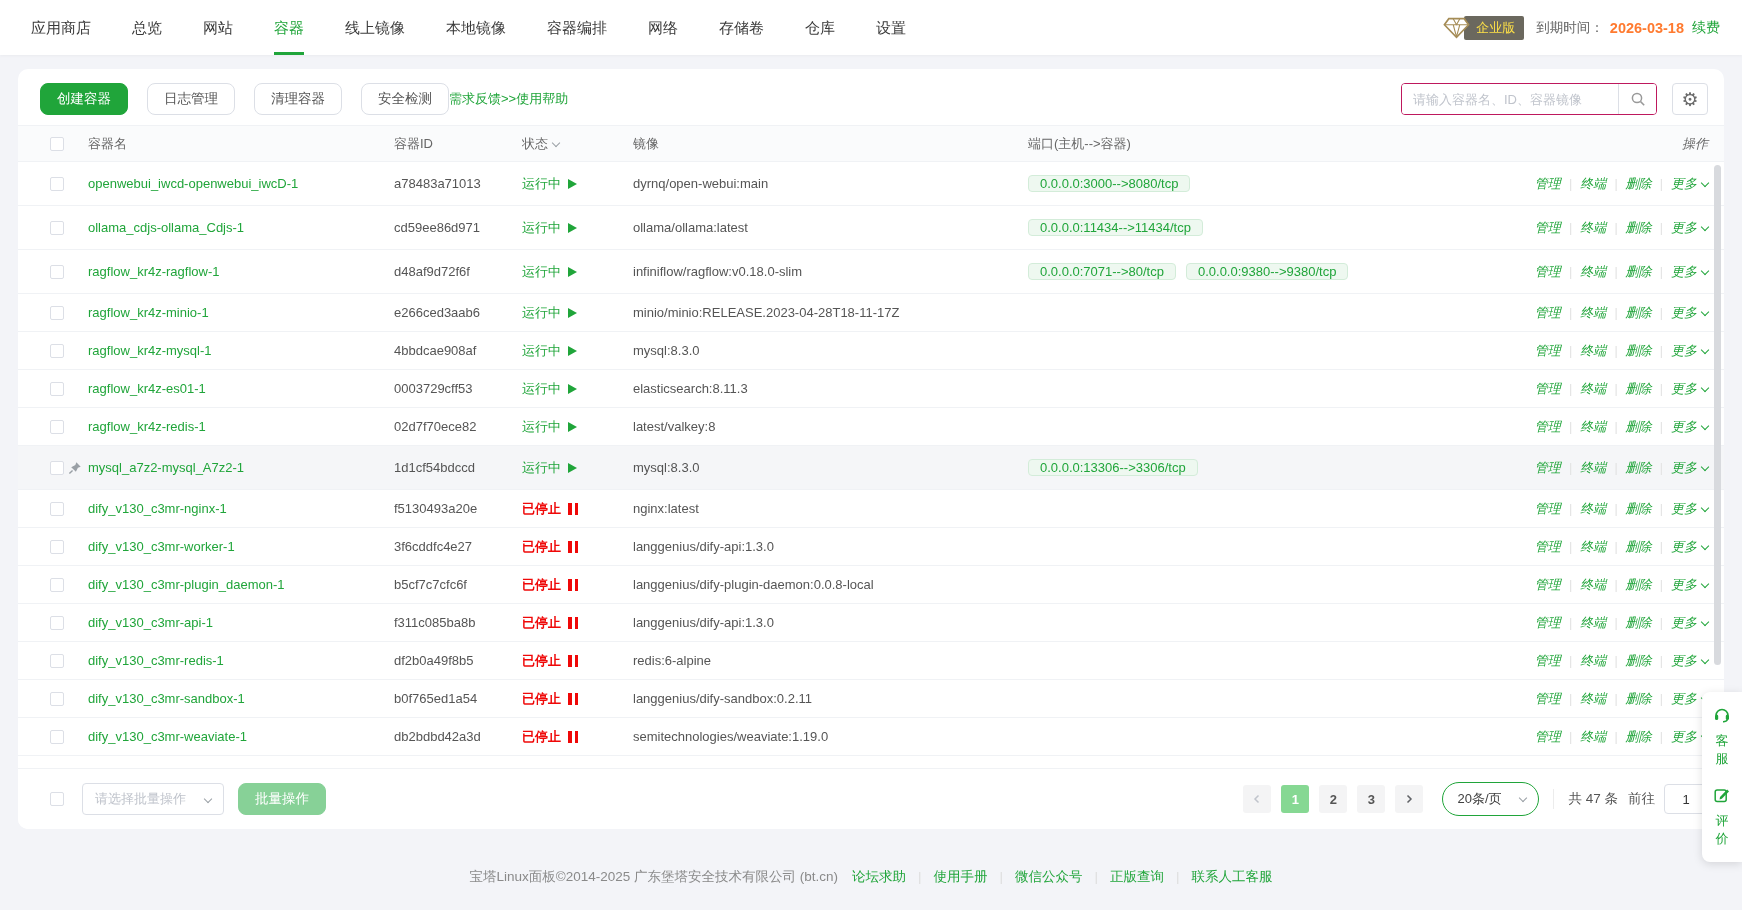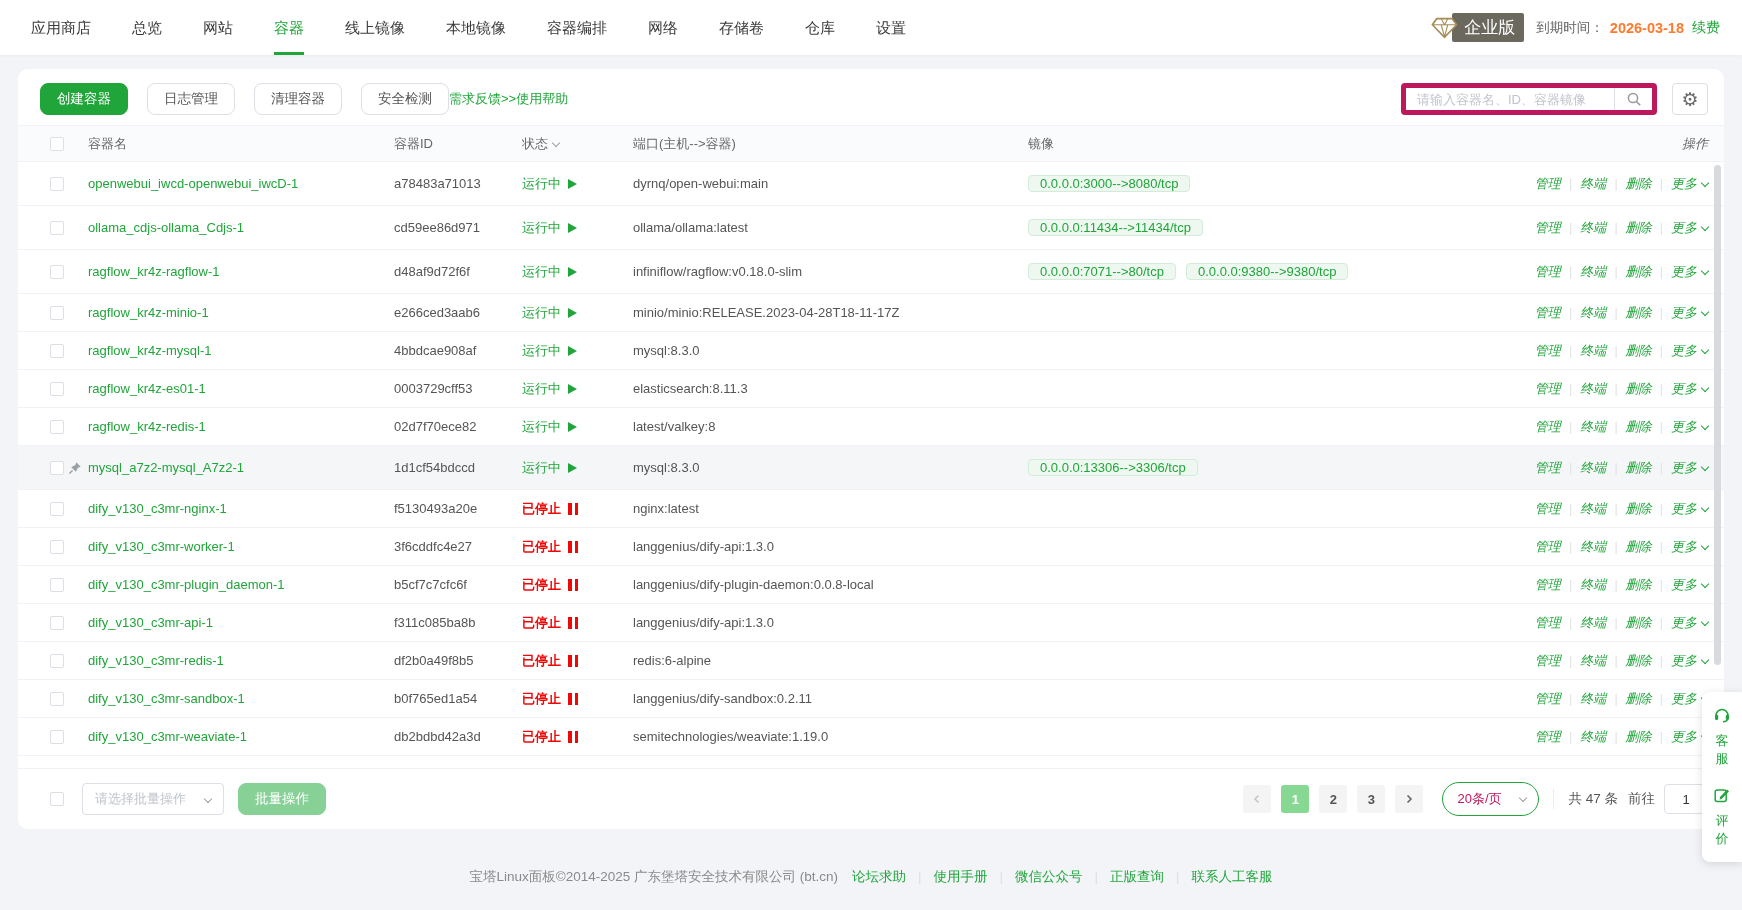--- a/index.html
+++ b/index.html
@@ -8,36 +8,36 @@
 
   
   .topnav { position:absolute; top:0; left:0; width:1742px; height:55px; background:#fff;
     display:flex; align-items:center; padding-left:31px; box-shadow:0 1px 3px rgba(0,0,0,.04); z-index:20; }
   .nav-items { display:flex; height:100%; }
   .nav-item { line-height:55px; margin-right:41px; font-size:15px; color:#3a3a3a; cursor:pointer; position:relative; white-space:nowrap; }
   .nav-item.active { color:#20a53a; }
   .nav-item.active::after { content:""; position:absolute; left:0; right:0; bottom:0; height:3px; background:#20a53a; }
   .nav-right { margin-left:auto; display:flex; align-items:center; padding-right:22px; height:100%; }
   .diamond { display:inline-flex; margin-right:-6px; z-index:2; }
-  .lic-badge { background:#6b685e; color:#ffffff; font-size:17px; padding:3px 9px 3px 12px; border-radius:2px;font-family:Liberation Mono, monospace; }
+  .lic-badge { background:#6b685e; color:#fde047; font-size:13px; padding:3px 9px 3px 12px; border-radius:2px;font-family:Liberation Mono, monospace; }
   .expire-label { color:#666; font-size:13.5px; margin-left:12px; }
   .expire-date { color:#ff7a2f; font-weight:bold; font-size:14.5px; margin-left:6px; }
   .renew { color:#20a53a; font-size:14px; margin-left:8px; cursor:pointer; }
 
   
   .card { position:absolute; left:18px; top:69px; width:1706px; height:760px; background:#fff; border-radius:10px; }
 
   
   .toolbar { position:absolute; top:14px; left:22px; right:16px; height:32px; display:flex; align-items:center; }
   .btn { height:32px; line-height:30px; font-size:13.5px; border-radius:8px; padding:0 16px; cursor:pointer; white-space:nowrap; }
   .btn-primary { background:#20a53a; border:1px solid #20a53a; color:#fff; }
   .btn-plain { background:#fff; border:1px solid #dcdfe6; color:#555; margin-left:19px; }
   .tool-link { color:#20a53a; font-size:13px; cursor:pointer; white-space:nowrap; }
   .search-wrap { margin-left:auto; display:flex; align-items:center; }
-  .search-box { display:flex; width:256px; height:32px; border:5px solid #be185d; border-radius:4px; overflow:hidden; background:#fff; }
+  .search-box { display:flex; width:256px; height:32px; border:1px solid #be185d; border-radius:4px; overflow:hidden; background:#fff; }
   .search-box input { flex:1; border:none; outline:none; padding:0 11px; font-size:13px; color:#333;
     font-family:"Liberation Sans","DejaVu Sans",sans-serif; }
   .search-box input::placeholder { color:#c0c4cc; }
   .search-btn { width:38px; border-left:1px solid #dcdfe6; display:flex; align-items:center; justify-content:center; cursor:pointer; background:#fff; }
   .gear-btn { width:36px; height:32px; margin-left:15px; border:1px solid #dcdfe6; border-radius:4px;
     display:flex; align-items:center; justify-content:center; cursor:pointer; color:#6b6b6b; font-size:19px; background:#fff; }
 
   
   .trow { display:grid; grid-template-columns:56px 306px 128px 111px 395px 1fr 204px;
     align-items:center; padding:0 16px 0 14px; font-size:13px; }
@@ -77,21 +77,21 @@
   .fake-select { position:relative; width:142px; height:32px; border:1px solid #dcdfe6; border-radius:4px;
     line-height:30px; padding:0 24px 0 12px; color:#bfc3cb; font-size:13px; margin-left:18px; cursor:pointer; background:#fff; }
   .fake-select .chev { position:absolute; right:12px; top:12px; }
   .btn-batch { background:#87d197; border:1px solid #87d197; color:#fff; margin-left:14px; }
   .pager { margin-left:auto; display:flex; align-items:center; }
   .page-btn { min-width:28px; height:28px; border-radius:3px; background:#f4f4f5; color:#555;
     display:inline-flex; align-items:center; justify-content:center; font-size:13px; font-weight:bold; margin:0 5px; cursor:pointer; }
   .page-btn.active { background:#86d893; color:#fff; }
   .page-btn.navb { font-weight:normal; }
   .size-select { position:relative; width:97px; height:34px; border:1.5px solid #20a53a; border-radius:17px;
-    line-height:31px; padding:0 24px 0 14px; color:#be185d; font-size:13px; margin-left:14px; cursor:pointer; background:#fff; }
+    line-height:31px; padding:0 24px 0 14px; color:#404040; font-size:13px; margin-left:14px; cursor:pointer; background:#fff; }
   .size-select .chev { position:absolute; right:12px; top:12px; }
   .vline { width:1px; height:20px; background:#ececec; margin:0 14px; }
   .total-text,.goto-label { color:#555; font-size:13.5px; }
   .goto-label { margin-left:10px; }
   .goto-input { width:44px; height:30px; border:1px solid #dcdfe6; border-radius:4px; text-align:center;
     font-size:13px; color:#333; margin-left:9px; outline:none; font-family:"Liberation Sans","DejaVu Sans",sans-serif; }
 
   
   .float-panel { position:absolute; right:0; top:692px; width:40px; background:#fff; border-radius:8px 0 0 8px;
     box-shadow:0 2px 10px rgba(0,0,0,.13); padding:13px 0 15px; display:flex; flex-direction:column; align-items:center; z-index:30; }
@@ -157,22 +157,22 @@
       </div>
       <span class="gear-btn">⚙</span>
     </div>
   </div>
 
   <div class="trow head">
     <div class="cell cb-cell"><span class="cb"></span></div>
     <div class="cell">容器名</div>
     <div class="cell">容器ID</div>
     <div class="cell"><span>状态</span><span class="chev gray"></span></div>
+    <div class="cell">镜像</div>
     <div class="cell">端口(主机--&gt;容器)</div>
-    <div class="cell">镜像</div>
     <div class="cell actions-cell">操作</div>
   </div>
 
   <div class="tbody">
       <div class="trow body tall">
         <div class="cell cb-cell"><span class="cb"></span></div>
         <div class="cell name-cell"><span class="name-link">openwebui_iwcd-openwebui_iwcD-1</span></div>
         <div class="cell id-cell">a78483a71013</div>
         <div class="cell status-cell running">
           <span>运行中</span>

